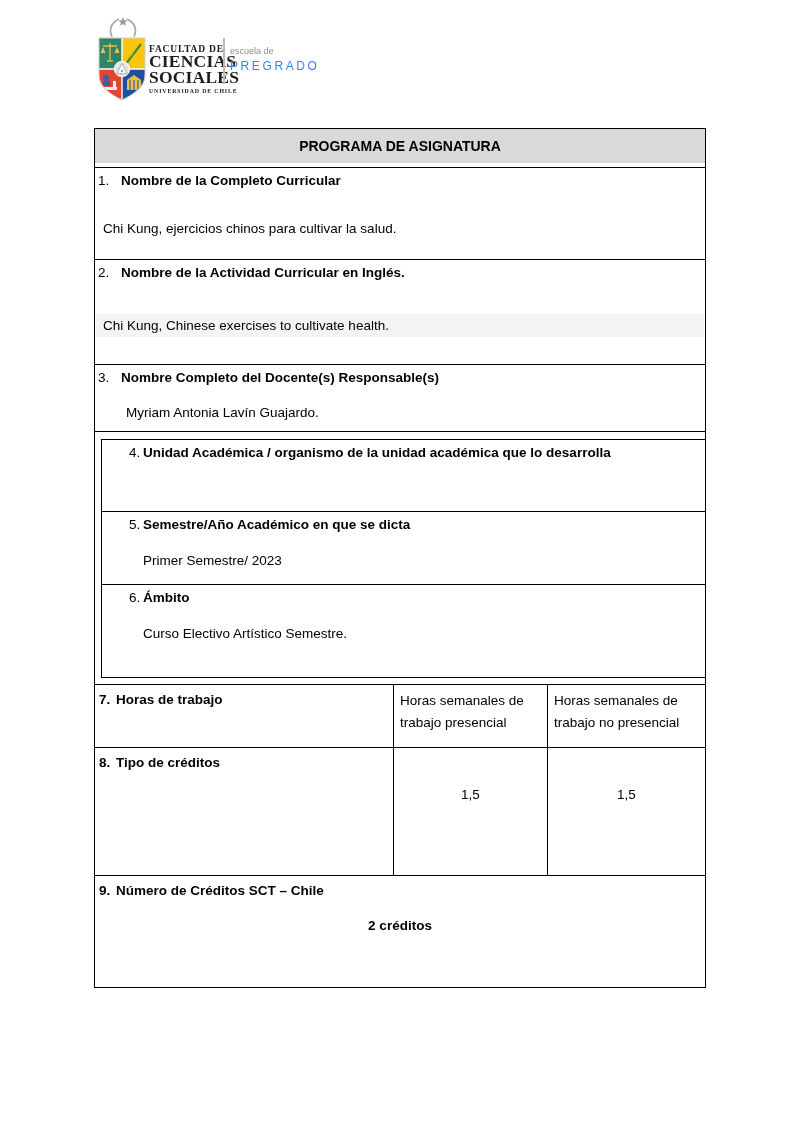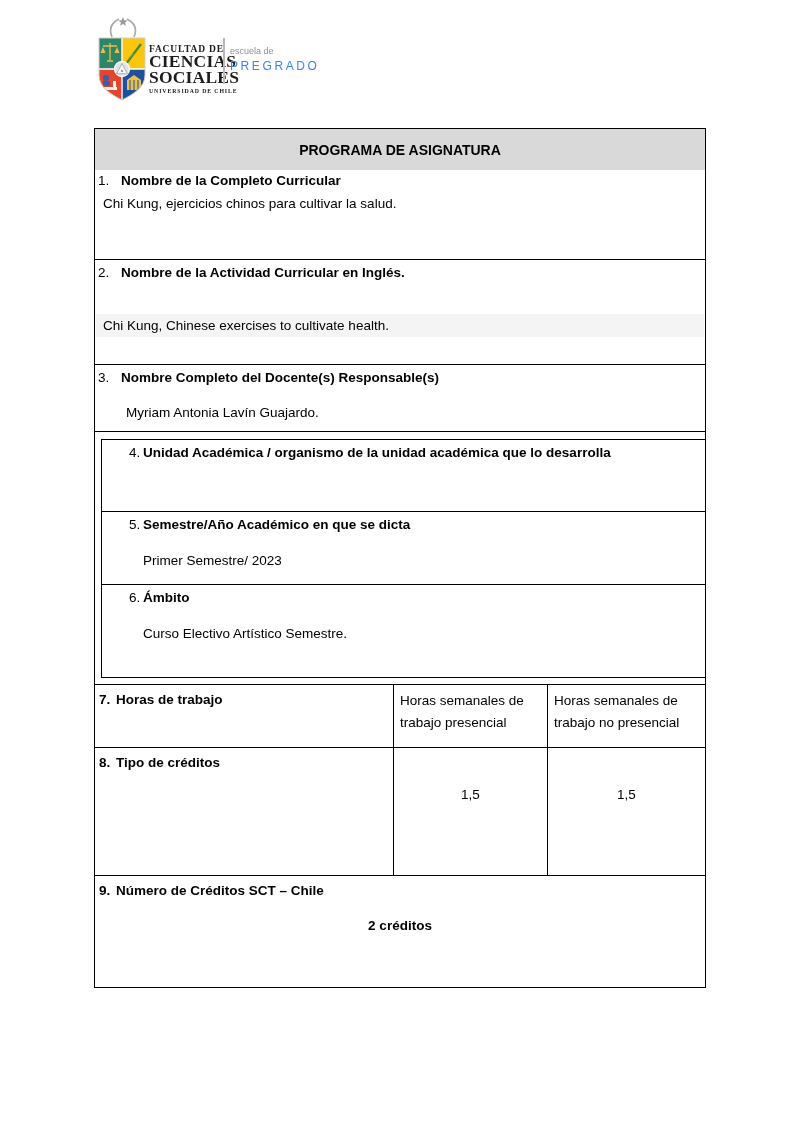--- a/index.html
+++ b/index.html
@@ -21,31 +21,31 @@
   .school-small { font-size:9px; line-height:11px; color:#8f8f8f; }
   .school-big   { font-size:12px; line-height:16px; letter-spacing:2.6px; color:#3b82f6; margin-top:1px; }
 
   
   .doc {
     position:absolute; left:94px; top:128px; width:612px; height:860px;
     border:1px solid #000; box-sizing:border-box; font-size:13.5px; line-height:18px;
   }
   .cell-header { height:39px; border-bottom:1px solid #000; box-sizing:border-box; }
   .header-fill {
-    height:41px; background:#d9d9d9; display:flex; align-items:center; justify-content:center;
+    height:34px; background:#d9d9d9; display:flex; align-items:center; justify-content:center;
     font-weight:bold; font-size:14px;
   }
   .row  { border-bottom:1px solid #000; box-sizing:border-box; position:relative; }
   .row1 { height:92px; }
   .row2 { height:105px; }
   .row3 { height:67px; }
   .num-line { display:flex; padding:4px 8px 0 3px; }
   .num-line .num { width:23px; flex:none; font-weight:normal; }
   .num-line .lbl { font-weight:bold; }
-  .val  { margin-top:5px; padding-left:8px; }
+  .val  { margin-top:30px; padding-left:8px; }
   .val-indent { margin-top:17px; padding-left:31px; }
   .band {
     position:absolute; left:1px; right:1px; top:54px; height:23px;
     background:#f4f4f4; line-height:23px; padding-left:7px; box-sizing:border-box;
   }
 
   
   .indent-wrap { height:253px; border-bottom:1px solid #000; box-sizing:border-box; padding:7px 0 0 6px; }
   .indent-box  { border:1px solid #000; border-right:none; height:239px; box-sizing:border-box; }
   .icell  { border-bottom:1px solid #000; box-sizing:border-box; position:relative; }

